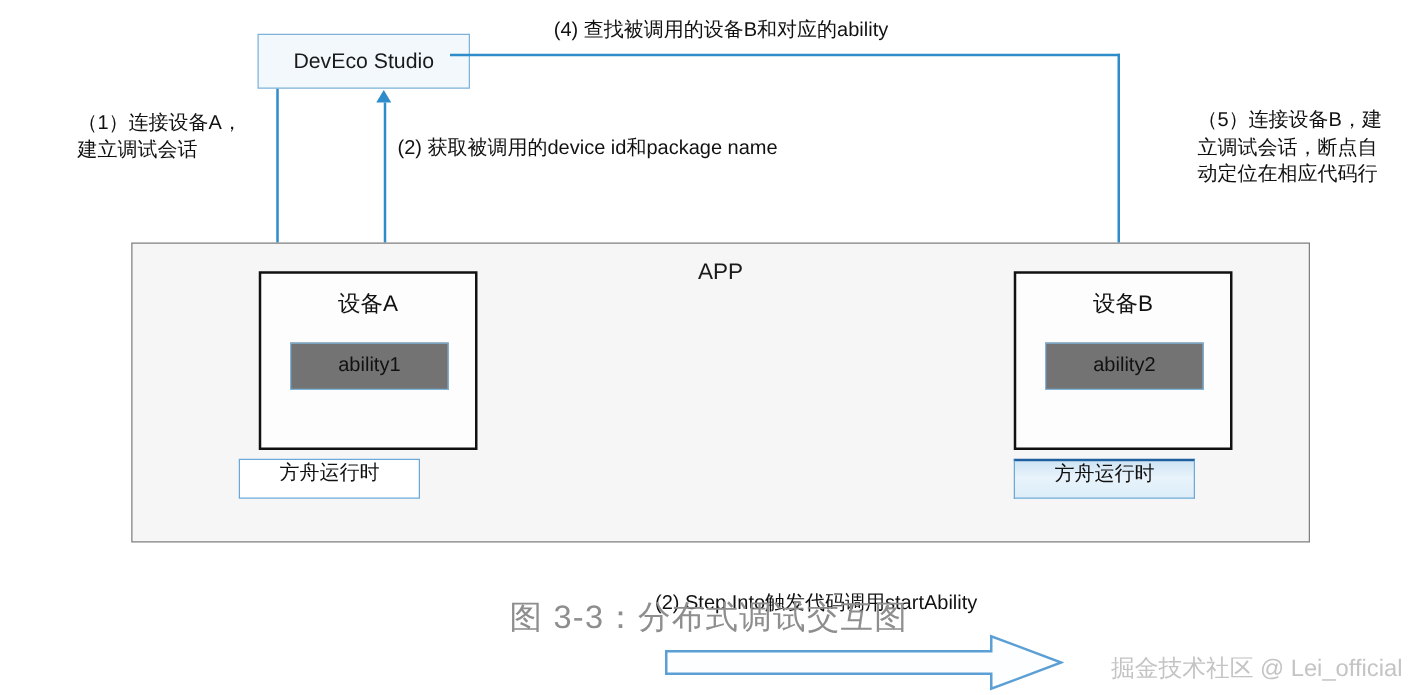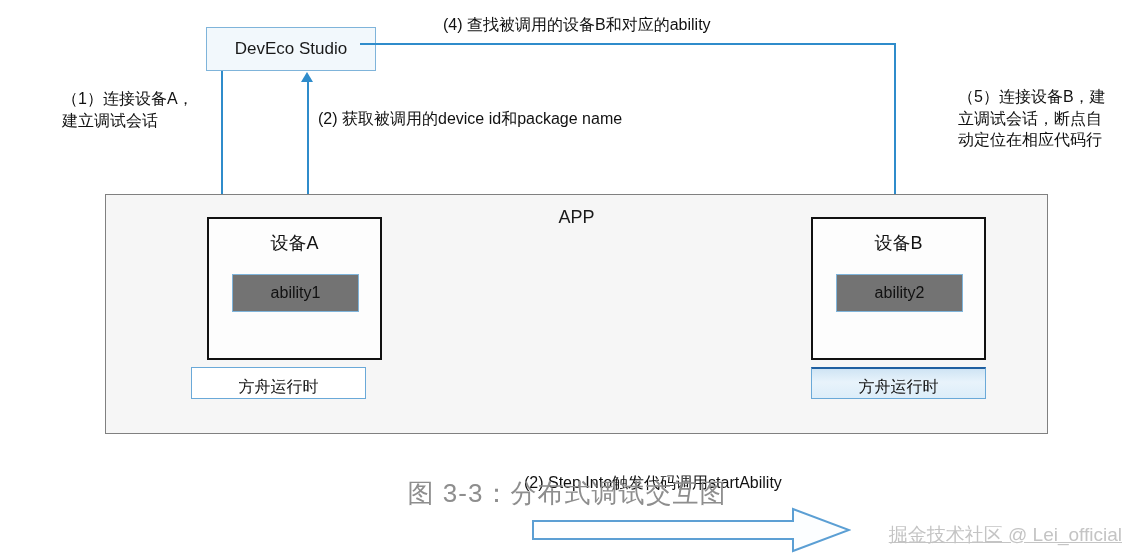--- a/index.html
+++ b/index.html
@@ -89,25 +89,25 @@
     align-items: center;
     justify-content: center;
     font-size: 16px;
     color: #111111;
     box-sizing: border-box;
   }
 
   
   .runtime {
     position: absolute;
-    width: 175px;
+    width: 145px;
     height: 32px;
     border: 1.5px solid #6aa9d8;
     display: flex;
-    align-items: flex-end;
+    align-items: flex-start;
     justify-content: center;
     font-size: 16px;
     color: #111111;
     box-sizing: border-box;
   }
   .runtime-a {
     left: 85px;
     top: 172px;
     background: #ffffff;
   }
@@ -175,21 +175,20 @@
     font-size: 26px;
     color: #8e8e8e;
     letter-spacing: 1px;
   }
   .watermark {
     position: absolute;
     right: 12px;
     bottom: 8px;
     font-size: 19px;
     color: #c4c4c4;
-    text-decoration: underline;
   }
 </style>
 </head>
 <body>
 
 <div id="canvas">
 
   <div class="deveco-box">
     <span>DevEco Studio</span>
   </div>

